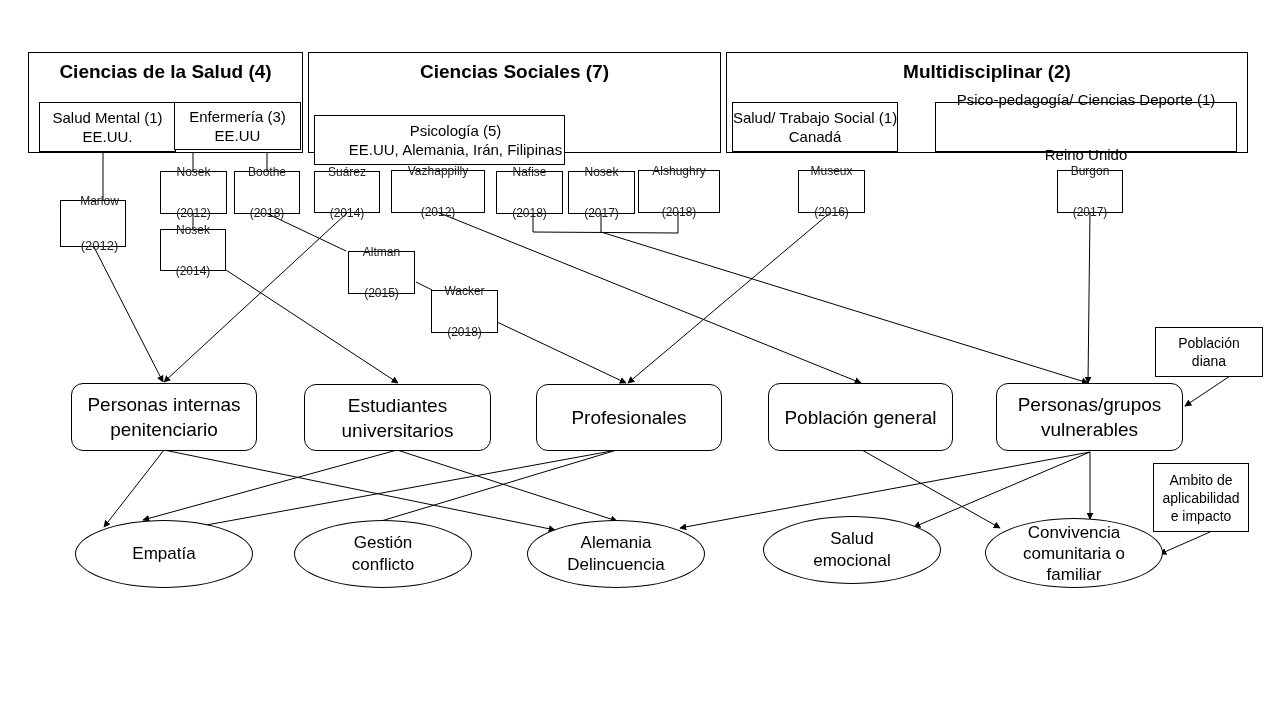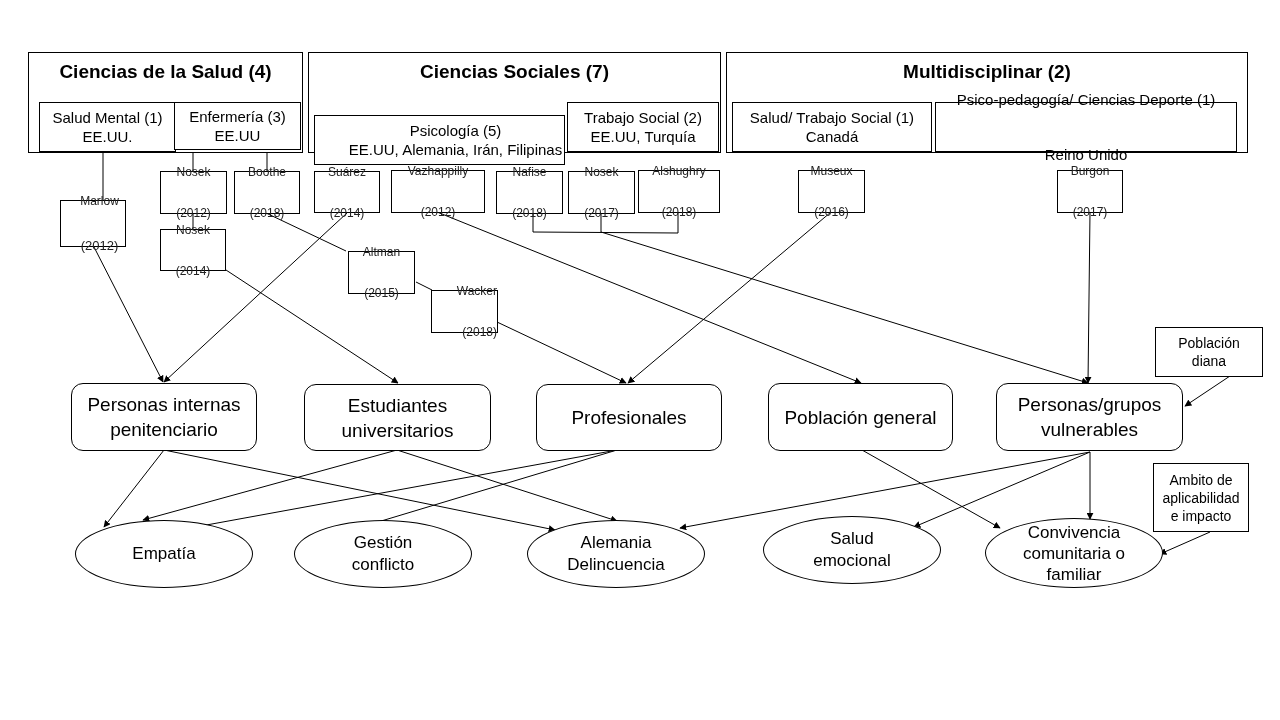--- a/index.html
+++ b/index.html
@@ -73,29 +73,25 @@
     <span class="t">EE.UU</span>
   </div>
 </div>
 
 <div class="group" style="left:308px;top:52px;width:413px;height:101px;">
   <div class="group-title">Ciencias Sociales (7)</div>
   <div class="box sub" style="left:5px;top:62px;width:251px;height:50px;padding-left:32px;">
     <span class="t">Psicología (5)</span>
     <span class="t">EE.UU, Alemania, Irán,  Filipinas</span>
   </div>
-  <div class="box sub" style="left:258px;top:49px;width:152px;height:50px;">
-    <span class="t">Trabajo Social (2)</span>
-    <span class="t">EE.UU, Turquía</span>
-  </div>
 </div>
 
 <div class="group" style="left:726px;top:52px;width:522px;height:101px;">
   <div class="group-title">Multidisciplinar  (2)</div>
-  <div class="box sub" style="left:5px;top:49px;width:200px;height:50px;">
+  <div class="box sub" style="left:5px;top:49px;width:166px;height:50px;">
     <span class="t">Salud/ Trabajo Social (1)</span>
     <span class="t">Canadá</span>
   </div>
   <div class="box sub" style="left:208px;top:49px;width:302px;height:50px;gap:36px;">
     <span class="t">Psico-pedagogía/ Ciencias Deporte (1)</span>
     <span class="t">Reino Unido</span>
   </div>
 </div>
 
 <div class="box ref" style="left:60px;top:200px;width:66px;height:47px;line-height:20px;padding-left:13px;">
@@ -119,21 +115,21 @@
   <span class="t">(2014)</span>
 </div>
 <div class="box ref" style="left:391px;top:170px;width:94px;height:43px;">
   <span class="t">Vazhappilly</span>
   <span class="t">(2012)</span>
 </div>
 <div class="box ref" style="left:348px;top:251px;width:67px;height:43px;">
   <span class="t">Altman</span>
   <span class="t">(2015)</span>
 </div>
-<div class="box ref" style="left:431px;top:290px;width:67px;height:43px;align-items:flex-end;">
+<div class="box ref" style="left:431px;top:290px;width:67px;height:43px;">
   <span class="t">Wacker</span>
   <span class="t">(2018)</span>
 </div>
 <div class="box ref" style="left:496px;top:171px;width:67px;height:43px;">
   <span class="t">Nafise</span>
   <span class="t">(2018)</span>
 </div>
 <div class="box ref" style="left:568px;top:171px;width:67px;height:43px;">
   <span class="t">Nosek</span>
   <span class="t">(2017)</span>

